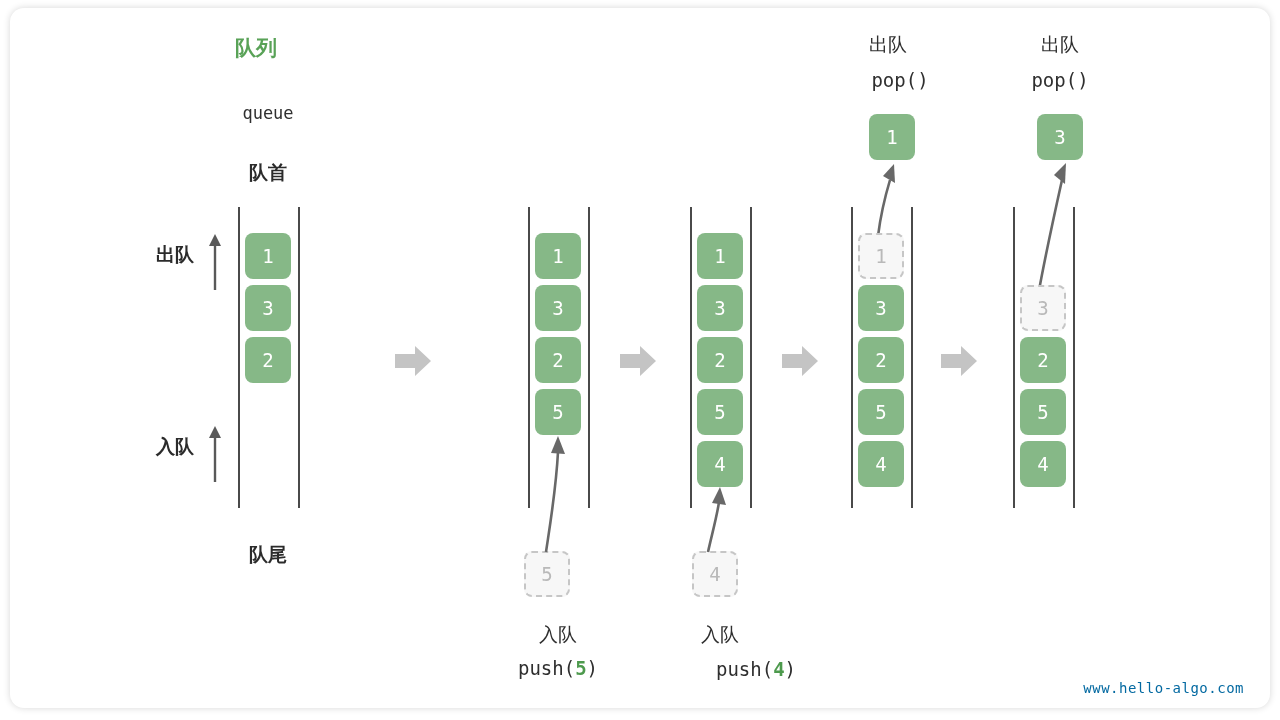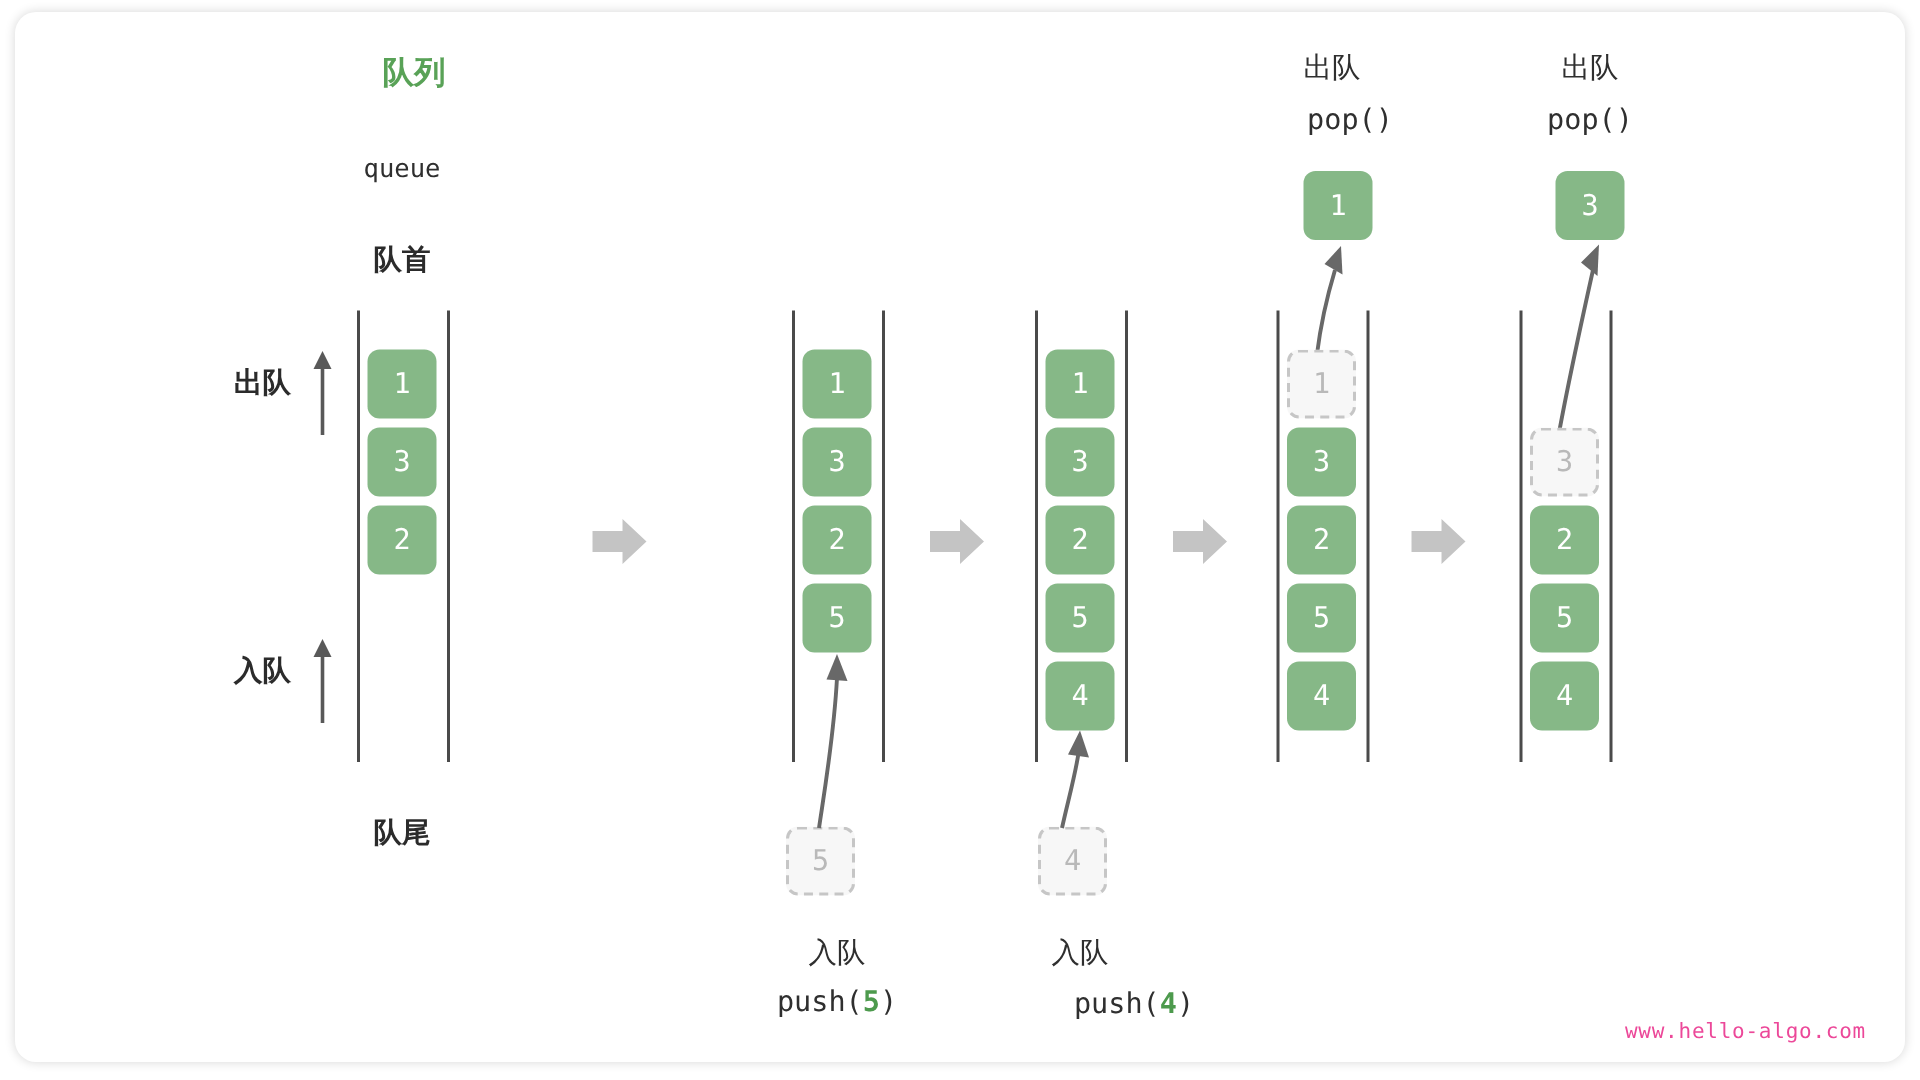--- a/index.html
+++ b/index.html
@@ -75,21 +75,21 @@
     transform: translateX(-50%);
   }
   .op-code .num { color: #4d9a4d; font-weight: bold; }
 
   .watermark {
     position: absolute;
     right: 36px;
     bottom: 24px;
     font-family: "DejaVu Sans Mono", monospace;
     font-size: 14px;
-    color: #ec4899;
+    color: #0369a1;
     letter-spacing: 0.5px;
   }
 
   
   .rail {
     position: absolute;
     width: 1.6px;
     background: #4a4a4a;
   }
 
@@ -135,21 +135,21 @@
     position: absolute;
     pointer-events: none;
   }
 </style>
 </head>
 <body>
 
 <div id="canvas">
   <div class="card"></div>
 
-  <div class="title-cn" style="left:276px; top:34px;">队列</div>
+  <div class="title-cn" style="left:256px; top:34px;">队列</div>
   <div class="title-mono" style="left:268px; top:72px;">queue</div>
   <div class="lbl-bold" style="left:268px; top:160px;">队首</div>
   <div class="lbl-bold" style="left:268px; top:542px;">队尾</div>
 
   <div class="lbl-bold" style="left:175px; top:242px;">出队</div>
   <div class="dir-arrow" style="left:207px; top:232px;">
     <svg width="16" height="60" viewBox="0 0 16 60">
       <line x1="8" y1="58" x2="8" y2="10" stroke="#595959" stroke-width="2.4"></line>
       <path d="M8 2 L14 14 L2 14 Z" fill="#595959"></path>
     </svg>

